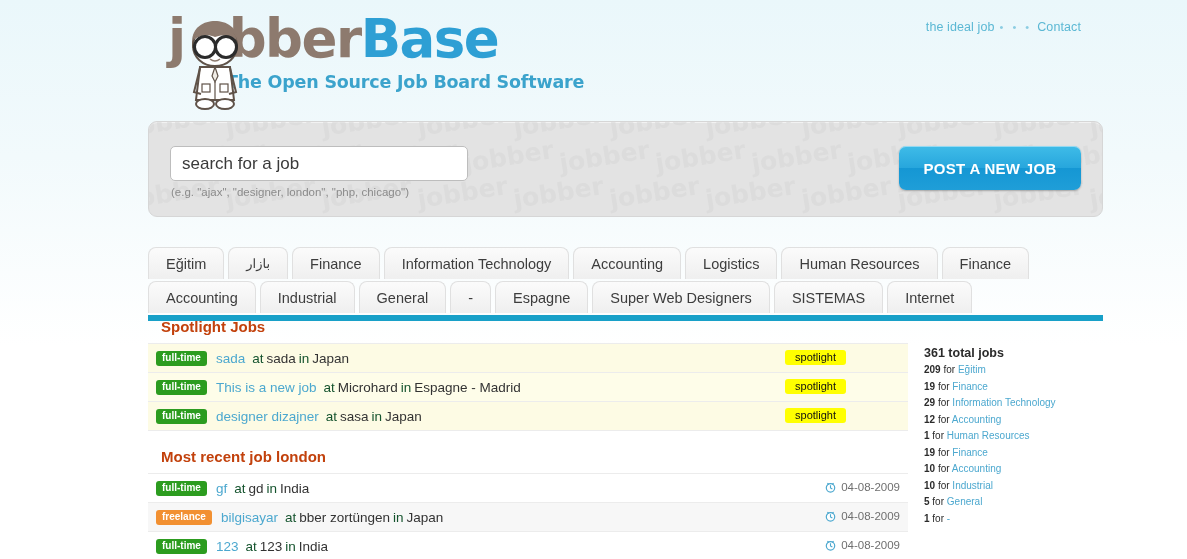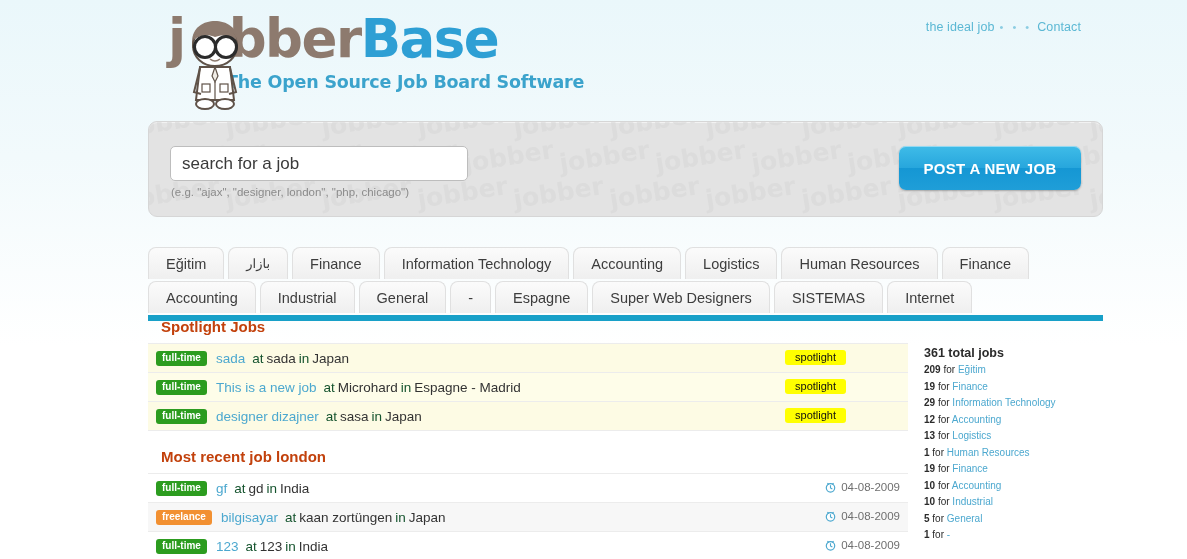--- a/index.html
+++ b/index.html
@@ -387,21 +387,21 @@
               <path d="M6 3.6 L6 6.4 L8 7.6" fill="none" stroke="#4ca8cf" stroke-width="1.2"></path>
               <path d="M2.6 1.4 L4.2 2.6 M9.4 1.4 L7.8 2.6" stroke="#4ca8cf" stroke-width="1.3"></path>
             </svg>
             <span>04-08-2009</span>
           </span>
         </div>
         <div class="jobrow">
           <span class="badge freelance">freelance</span>
           <a href="#" class="job-title">bilgisayar</a>
           <span class="kw">at</span>
-          <span class="job-company">kaan zortüngen</span>
+          <span class="job-company">bber zortüngen</span>
           <span class="kw">in</span>
           <span class="job-location">Japan</span>
           <span class="job-date">
             <svg width="11" height="11" viewBox="0 0 12 12">
               <circle cx="6" cy="6.4" r="4.6" fill="#ffffff" stroke="#4ca8cf" stroke-width="1.3"></circle>
               <path d="M6 3.6 L6 6.4 L8 7.6" fill="none" stroke="#4ca8cf" stroke-width="1.2"></path>
               <path d="M2.6 1.4 L4.2 2.6 M9.4 1.4 L7.8 2.6" stroke="#4ca8cf" stroke-width="1.3"></path>
             </svg>
             <span>04-08-2009</span>
           </span>
@@ -425,21 +425,20 @@
       </div>
   </div>
 
   <div class="sidebar">
     <div class="stat-total">361 total jobs</div>
     <div id="statlist">
         <div class="stat-row"><span class="stat-num">209</span> <span class="stat-for">for</span> <a href="#" class="stat-link">Eğitim</a></div>
         <div class="stat-row"><span class="stat-num">19</span> <span class="stat-for">for</span> <a href="#" class="stat-link">Finance</a></div>
         <div class="stat-row"><span class="stat-num">29</span> <span class="stat-for">for</span> <a href="#" class="stat-link">Information Technology</a></div>
         <div class="stat-row"><span class="stat-num">12</span> <span class="stat-for">for</span> <a href="#" class="stat-link">Accounting</a></div>
-        <div class="stat-row"><span class="stat-num">13</span> <span class="stat-for">for</span> <a href="#" class="stat-link">Logistics</a></div>
         <div class="stat-row"><span class="stat-num">1</span> <span class="stat-for">for</span> <a href="#" class="stat-link">Human Resources</a></div>
         <div class="stat-row"><span class="stat-num">19</span> <span class="stat-for">for</span> <a href="#" class="stat-link">Finance</a></div>
         <div class="stat-row"><span class="stat-num">10</span> <span class="stat-for">for</span> <a href="#" class="stat-link">Accounting</a></div>
         <div class="stat-row"><span class="stat-num">10</span> <span class="stat-for">for</span> <a href="#" class="stat-link">Industrial</a></div>
         <div class="stat-row"><span class="stat-num">5</span> <span class="stat-for">for</span> <a href="#" class="stat-link">General</a></div>
         <div class="stat-row"><span class="stat-num">1</span> <span class="stat-for">for</span> <a href="#" class="stat-link">-</a></div>
       </div>
   </div>
 
 </div>

